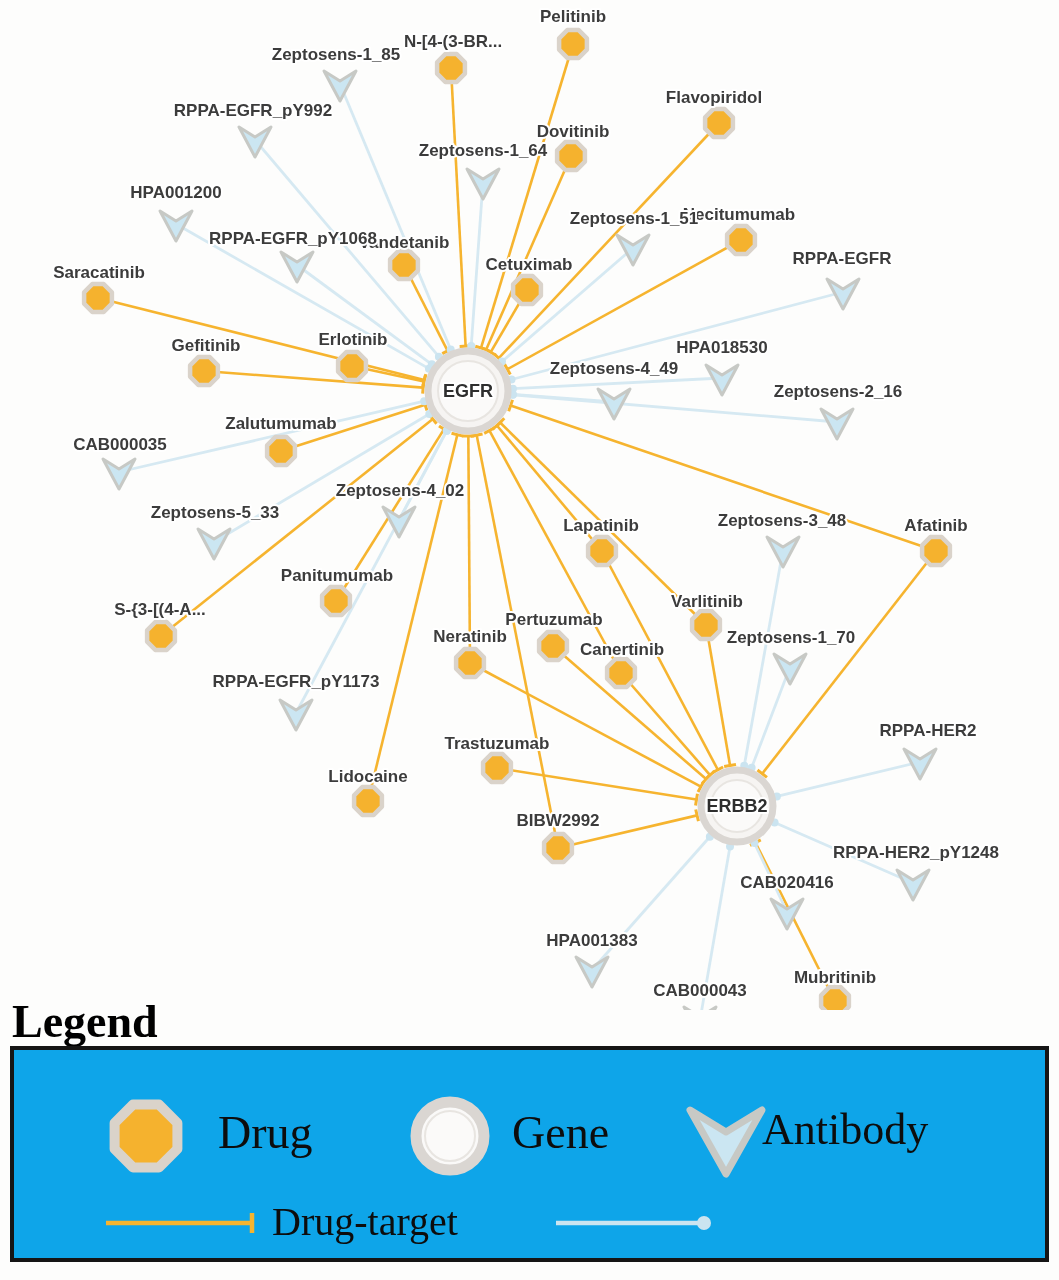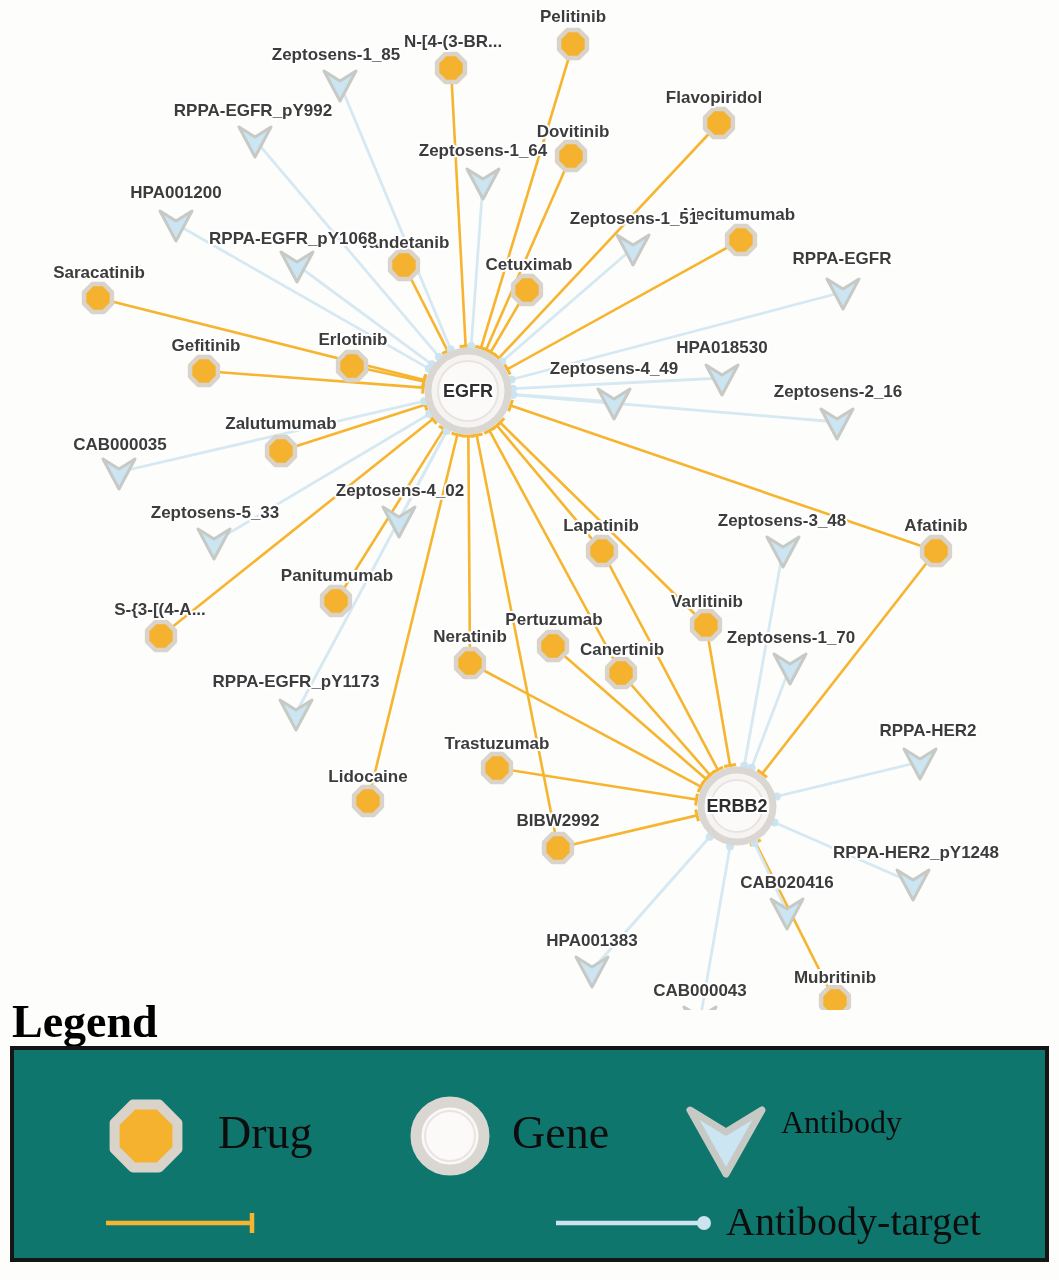--- a/index.html
+++ b/index.html
@@ -24,21 +24,21 @@
     paint-order:stroke;stroke:#FFFFFF;stroke-width:4px;stroke-linejoin:round;
   }
   .glabel{font-size:18px;fill:#2E2E2E;}
   
   #legend-title{
     position:absolute;left:12px;top:995px;
     font-family:"Liberation Serif", serif;font-weight:bold;font-size:46px;color:#000;
   }
   #legend-box{
     position:absolute;left:10px;top:1046px;width:1031px;height:208px;
-    border:4px solid #151515;background:#0f766e;
+    border:4px solid #151515;background:#0ea5e9;
   }
   .leg-abs{position:absolute;}
   .leg-node-label{
     font-family:"Liberation Serif", serif;font-size:46px;color:#0d0d0d;white-space:nowrap;
   }
   .leg-edge-label{
     font-family:"Liberation Serif", serif;font-size:40px;color:#0d0d0d;white-space:nowrap;
   }
 </style>
 </head>
@@ -260,25 +260,25 @@
 
   <svg class="leg-abs" style="left:384px;top:34px;" width="104" height="104">
     <circle cx="52" cy="52" r="34" fill="#FAF9F8" stroke="#DAD6D2" stroke-width="11"></circle>
     <circle cx="52" cy="52" r="25" fill="#FBFAF9" stroke="#E8E5E1" stroke-width="2"></circle>
   </svg>
   <span class="leg-abs leg-node-label" style="left:498px;top:56px;text-align:right;">Gene</span>
 
   <svg class="leg-abs" style="left:660px;top:34px;" width="104" height="104">
     <path d="M 52 90 L 16 26 L 52 48 L 88 26 Z" fill="#CBE6F2" stroke="#C7C9C5" stroke-width="7" stroke-linejoin="round"></path>
   </svg>
-  <span class="leg-abs leg-node-label" style="left:748px;top:54px;font-size:32px;margin-left:19px;">Antibody</span>
+  <span class="leg-abs leg-node-label" style="left:748px;top:54px;font-size:44px;">Antibody</span>
 
   <svg class="leg-abs" style="left:88px;top:158px;" width="170" height="30">
     <line x1="4" y1="15" x2="150" y2="15" stroke="#F6B42F" stroke-width="4.5"></line>
     <line x1="150" y1="5" x2="150" y2="25" stroke="#F6B42F" stroke-width="4.5"></line>
   </svg>
+  <span class="leg-abs leg-edge-label" style="left:258px;top:148px;">Drug-target</span>
 
   <svg class="leg-abs" style="left:538px;top:158px;" width="170" height="30">
     <line x1="4" y1="15" x2="152" y2="15" stroke="#CBE4F0" stroke-width="4.5"></line>
     <circle cx="152" cy="15" r="7" fill="#CBE4F0"></circle>
   </svg>
-  <span class="leg-abs leg-edge-label" style="left:712px;top:148px;">Antibody-target</span>
 </div>
 
 </body></html>

